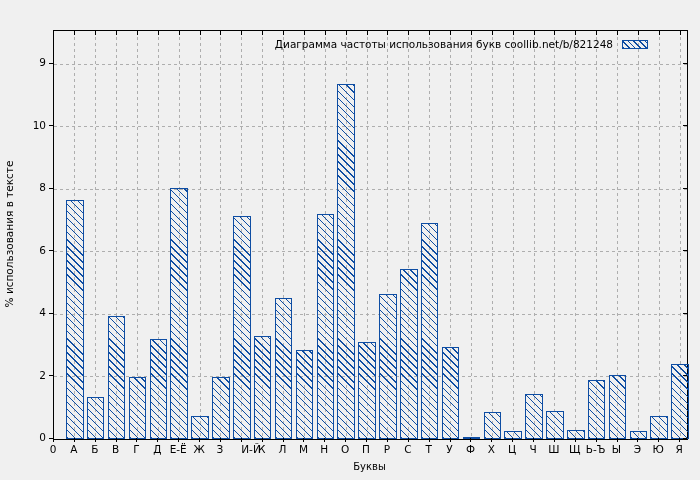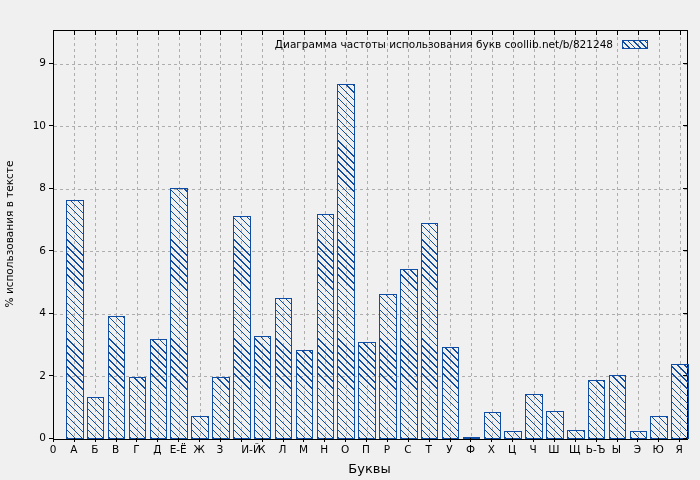--- a/index.html
+++ b/index.html
@@ -16,21 +16,21 @@
     text-align:center;font-size:11px;
   }
   .ylabel{
     position:absolute;left:-101px;top:228px;width:220px;
     text-align:center;font-size:10.5px;
     transform:rotate(-90deg);
     transform-origin:center center;
   }
   .xlabel{
     position:absolute;top:461px;left:53px;width:633px;
-    text-align:center;font-size:13px;
+    text-align:center;font-size:10px;
   }
   #plot{
     position:absolute;left:53px;top:30px;width:633px;height:408px;
     border:1px solid #000;
     box-sizing:content-box;
   }
   .hgrid{position:absolute;left:0;width:633px;height:1px;
     background:repeating-linear-gradient(90deg,#aeaeae 0 3px,transparent 3px 6px);}
   .vgrid{position:absolute;top:0;width:1px;height:408px;
     background:repeating-linear-gradient(180deg,#aeaeae 0 3px,transparent 3px 6px);}

